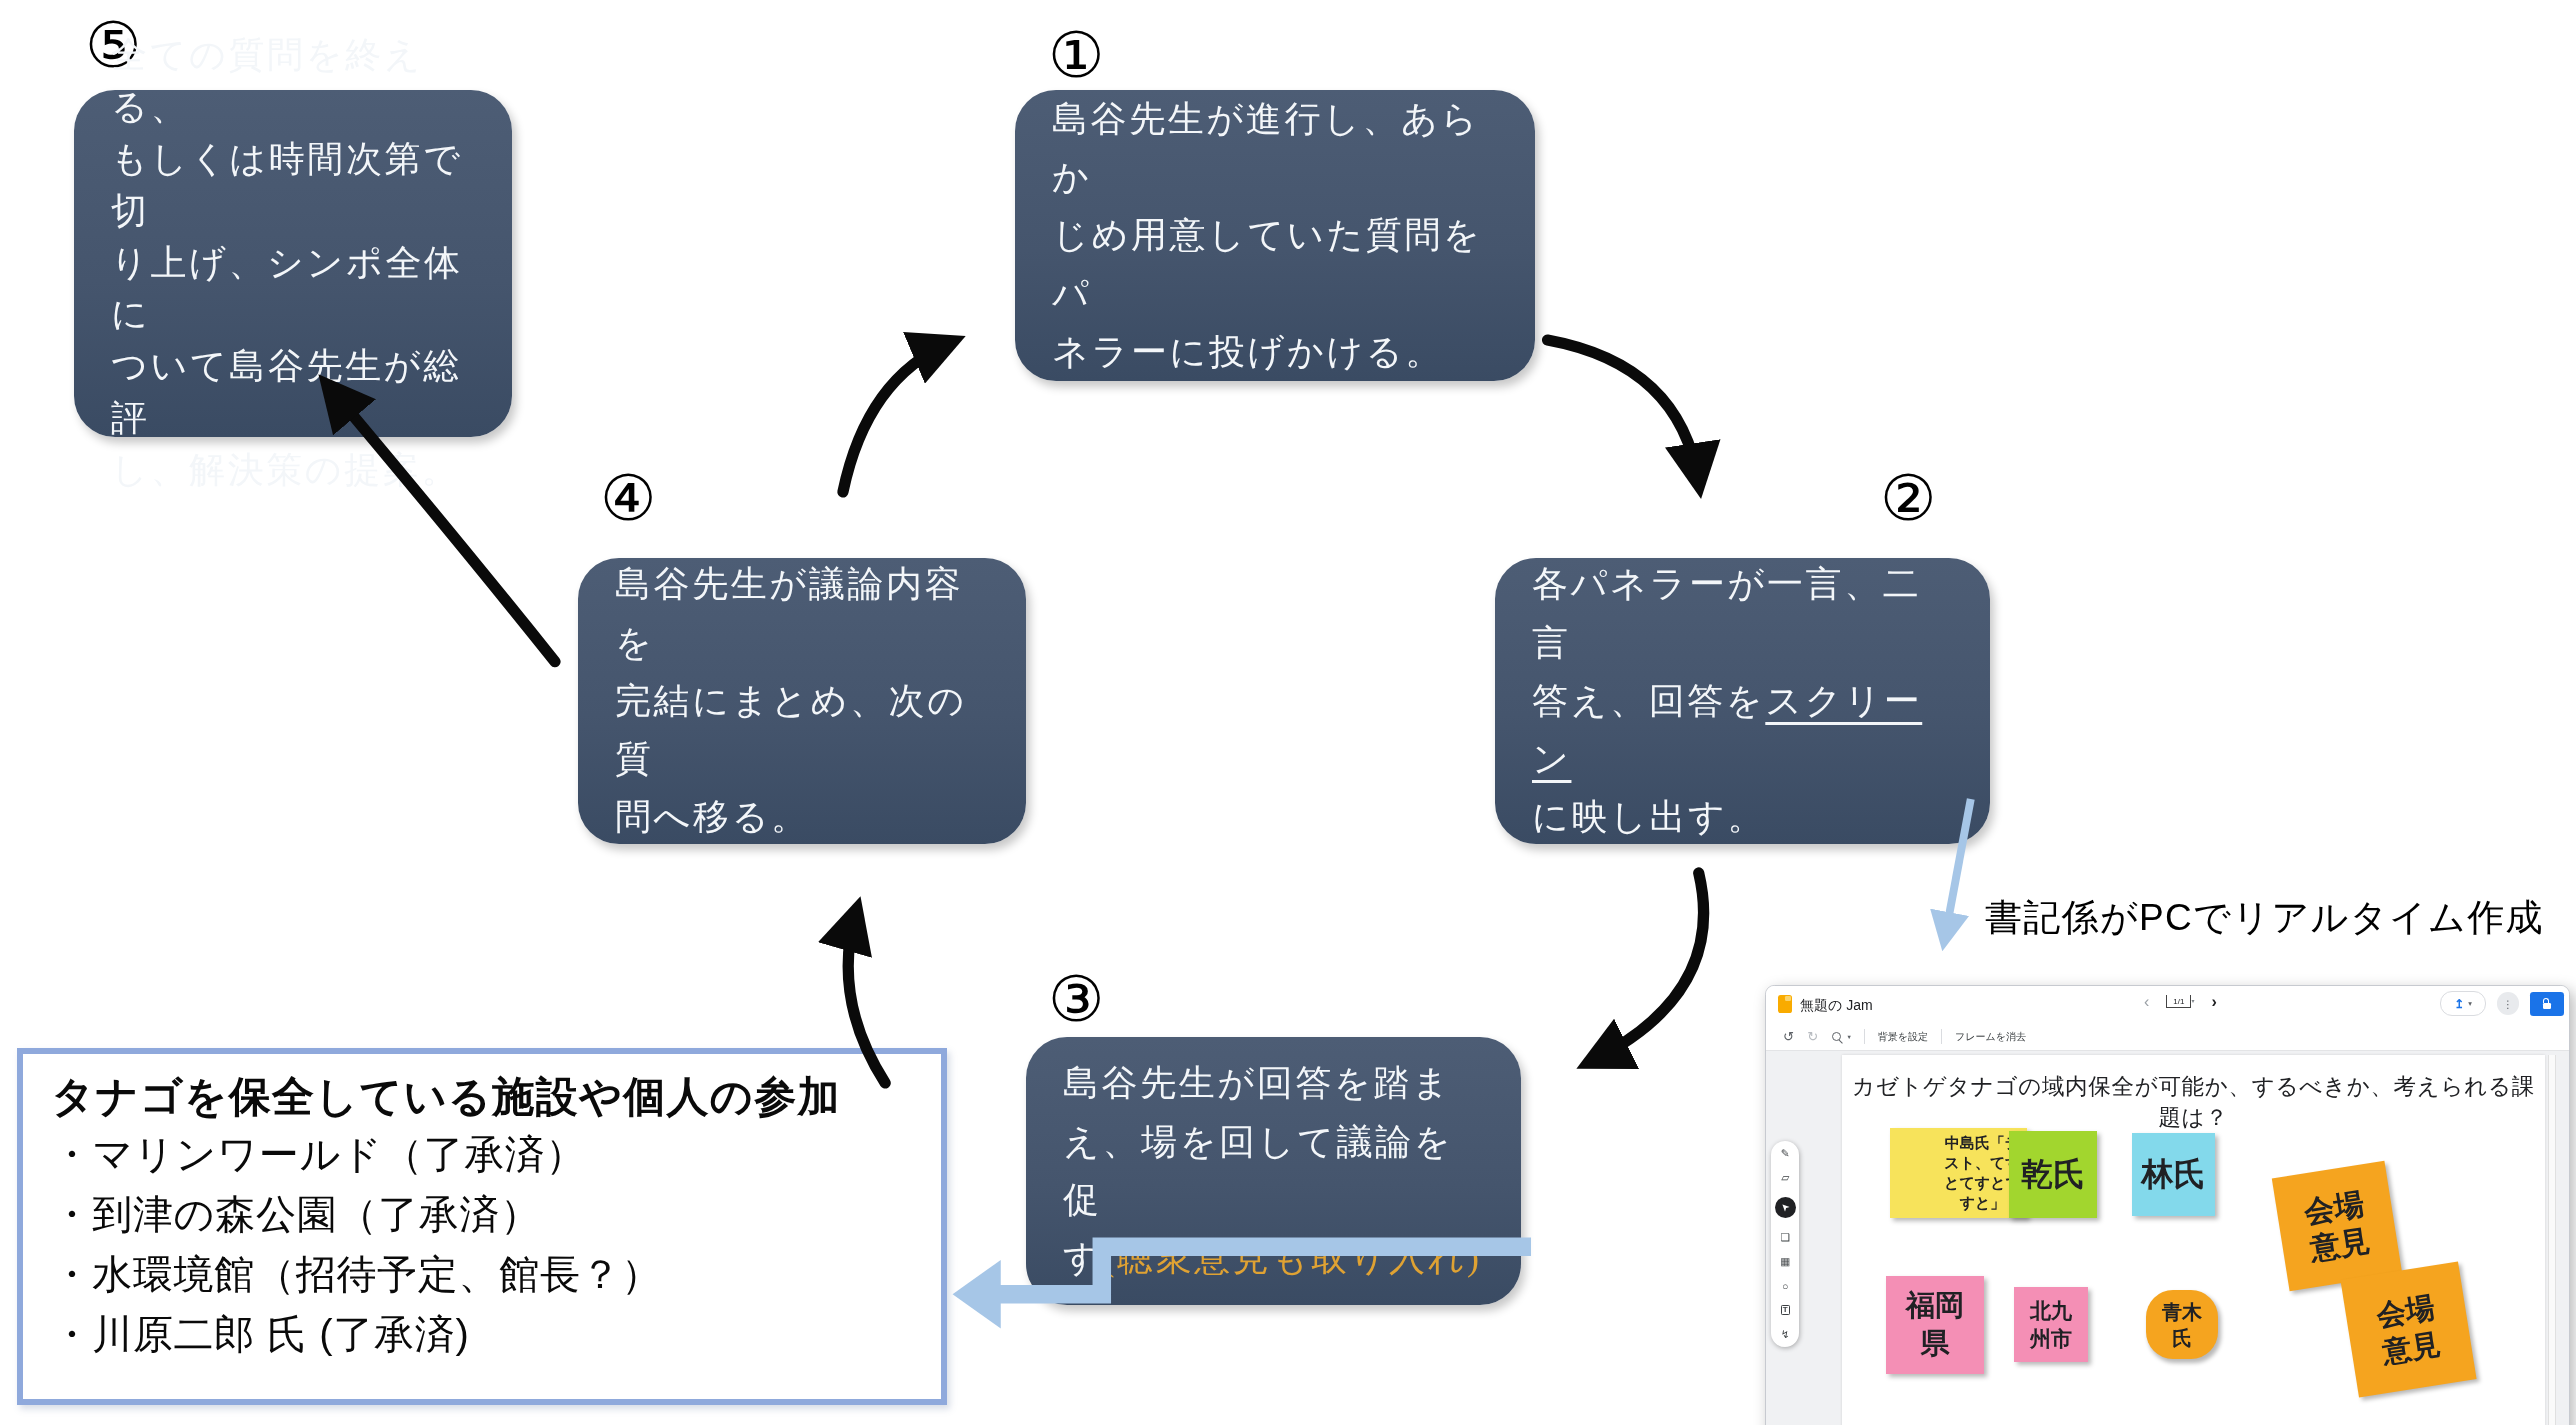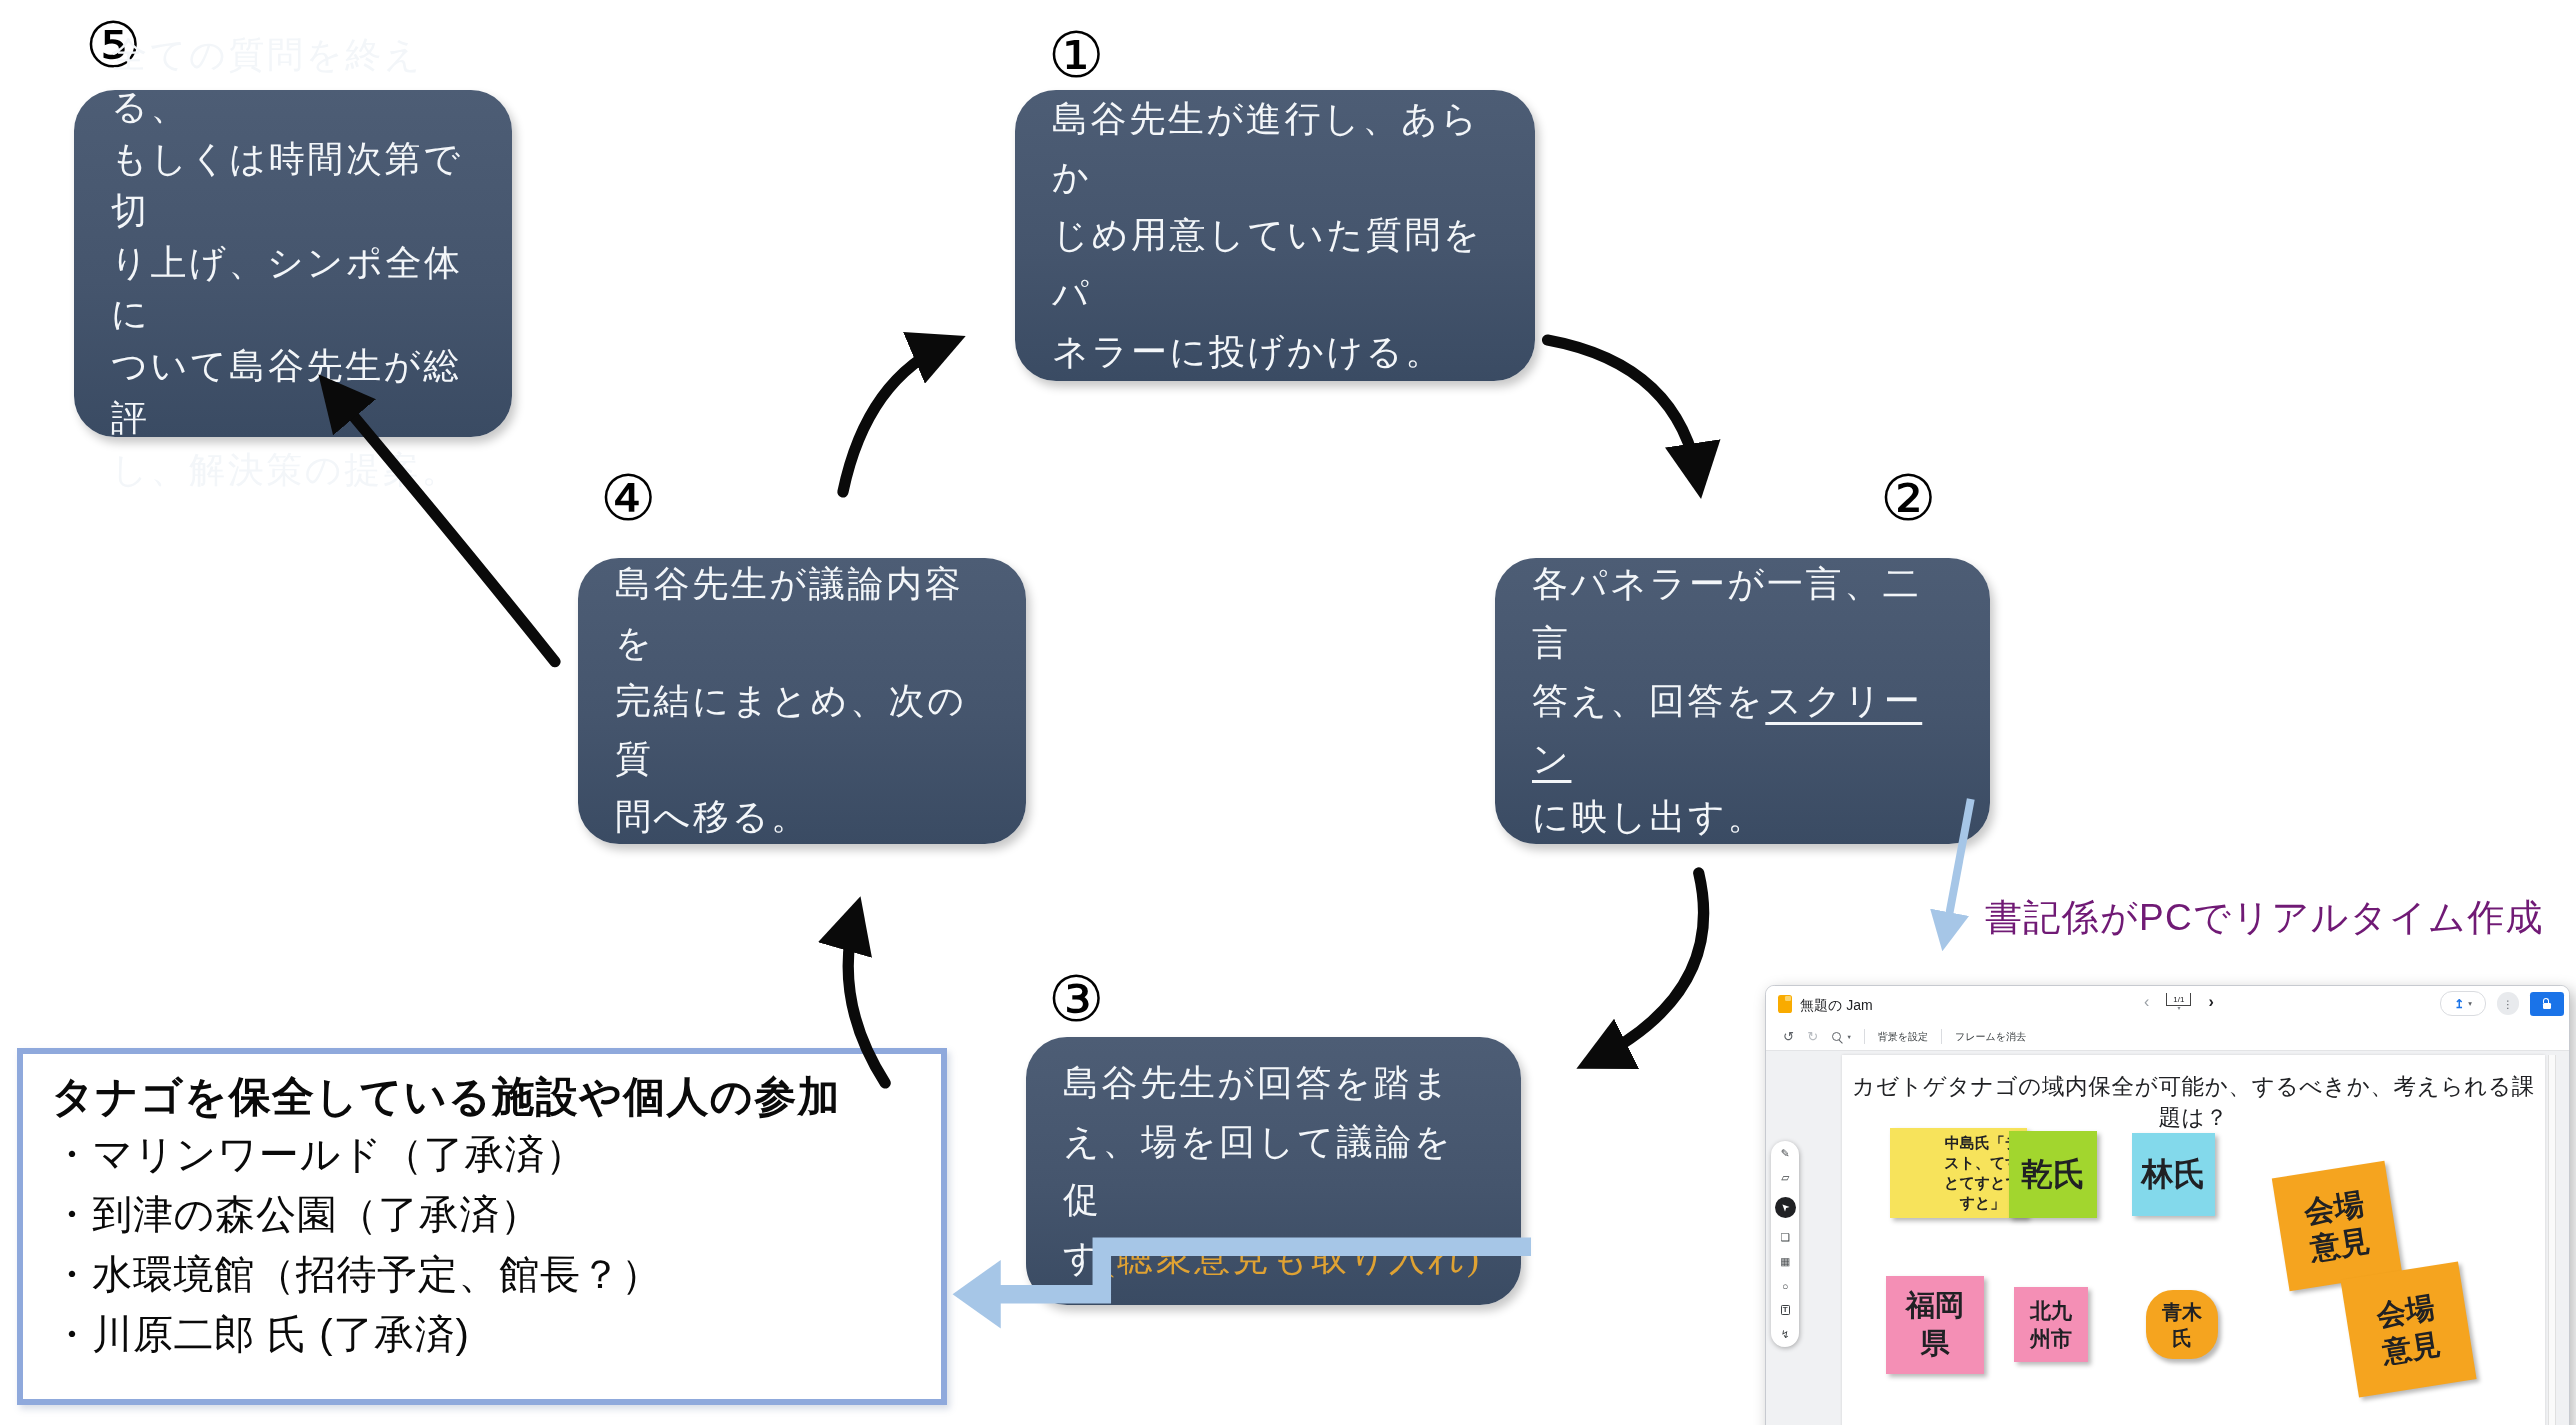--- a/index.html
+++ b/index.html
@@ -24,37 +24,37 @@
 
   
   .participants{position:absolute;left:16.5px;top:1048px;width:930px;height:357px;
                 background:#fff;border:6.6px solid #8fa9dc;box-sizing:border-box;
                 box-shadow:2.6px 4px 6.6px rgba(100,120,160,0.25);
                 padding:17px 29px;color:#0a0a0a;}
   .participants .ttl{font-size:42px;font-weight:700;letter-spacing:1.3px;line-height:1.25;}
   .participants .itm{font-size:40px;line-height:1.5;letter-spacing:0.7px;}
 
   
-  .rt-label{position:absolute;left:1985px;top:893px;font-size:37px;color:#701a75;letter-spacing:1.3px;}
+  .rt-label{position:absolute;left:1985px;top:893px;font-size:37px;color:#000000;letter-spacing:1.3px;}
 
   
   #arrows{position:absolute;left:0;top:0;pointer-events:none;}
 
   
   .jb-window{position:absolute;left:1765px;top:937px;width:805px;height:485px;background:#fff;
              border:1.3px solid #c7cad0;border-radius:9.2px;box-sizing:border-box;overflow:hidden;
              box-shadow:4px 5.3px 14.5px rgba(0,0,0,0.28);font-family:Liberation Sans, sans-serif;margin-top:48px;}
   .jb-header{position:relative;height:37px;background:#fff;}
   .jb-logo{position:absolute;left:12px;top:8.6px;width:14px;height:18.5px;background:#f9ab00;border-radius:2.6px;}
   .jb-logo::after{content:"";position:absolute;right:1.3px;top:1.3px;width:5.3px;height:5.3px;background:#fbd46b;border-radius:1.3px;}
   .jb-title{position:absolute;left:34px;top:10.6px;font-size:14px;color:#202124;}
   .jb-nav{position:absolute;left:378px;top:6.6px;display:flex;align-items:center;gap:17px;}
   .jb-nav .prev{color:#9aa0a6;font-size:16px;}
   .jb-nav .next{color:#202124;font-size:16px;font-weight:700;}
-  .jb-frame-ind{display:flex;flex-direction:column;align-items:center;}
+  .jb-frame-ind{display:flex;flex-direction:row;align-items:center;}
   .jb-frame-ind .fr{border-left:1.3px solid #444;border-right:1.3px solid #444;border-bottom:1.3px solid #444;
                     padding:2px 6px 1.3px;font-size:8px;color:#202124;}
   .jb-frame-ind .caret{font-size:6px;color:#80868b;line-height:5.3px;}
   .jb-actions{position:absolute;right:5.3px;top:5.3px;display:flex;align-items:center;gap:10.6px;}
   .jb-share-pill{width:44px;height:22.5px;border:0.7px solid #dadce0;border-radius:12px;
                  display:flex;align-items:center;justify-content:center;gap:4px;background:#fff;}
   .jb-share-pill .up{color:#1a73e8;font-size:12px;font-weight:700;}
   .jb-share-pill .dn{color:#5f6368;font-size:7.3px;}
   .jb-more{width:22.5px;height:22.5px;border-radius:50%;background:#e8eaed;color:#5f6368;
            display:flex;align-items:center;justify-content:center;font-size:10.6px;}

